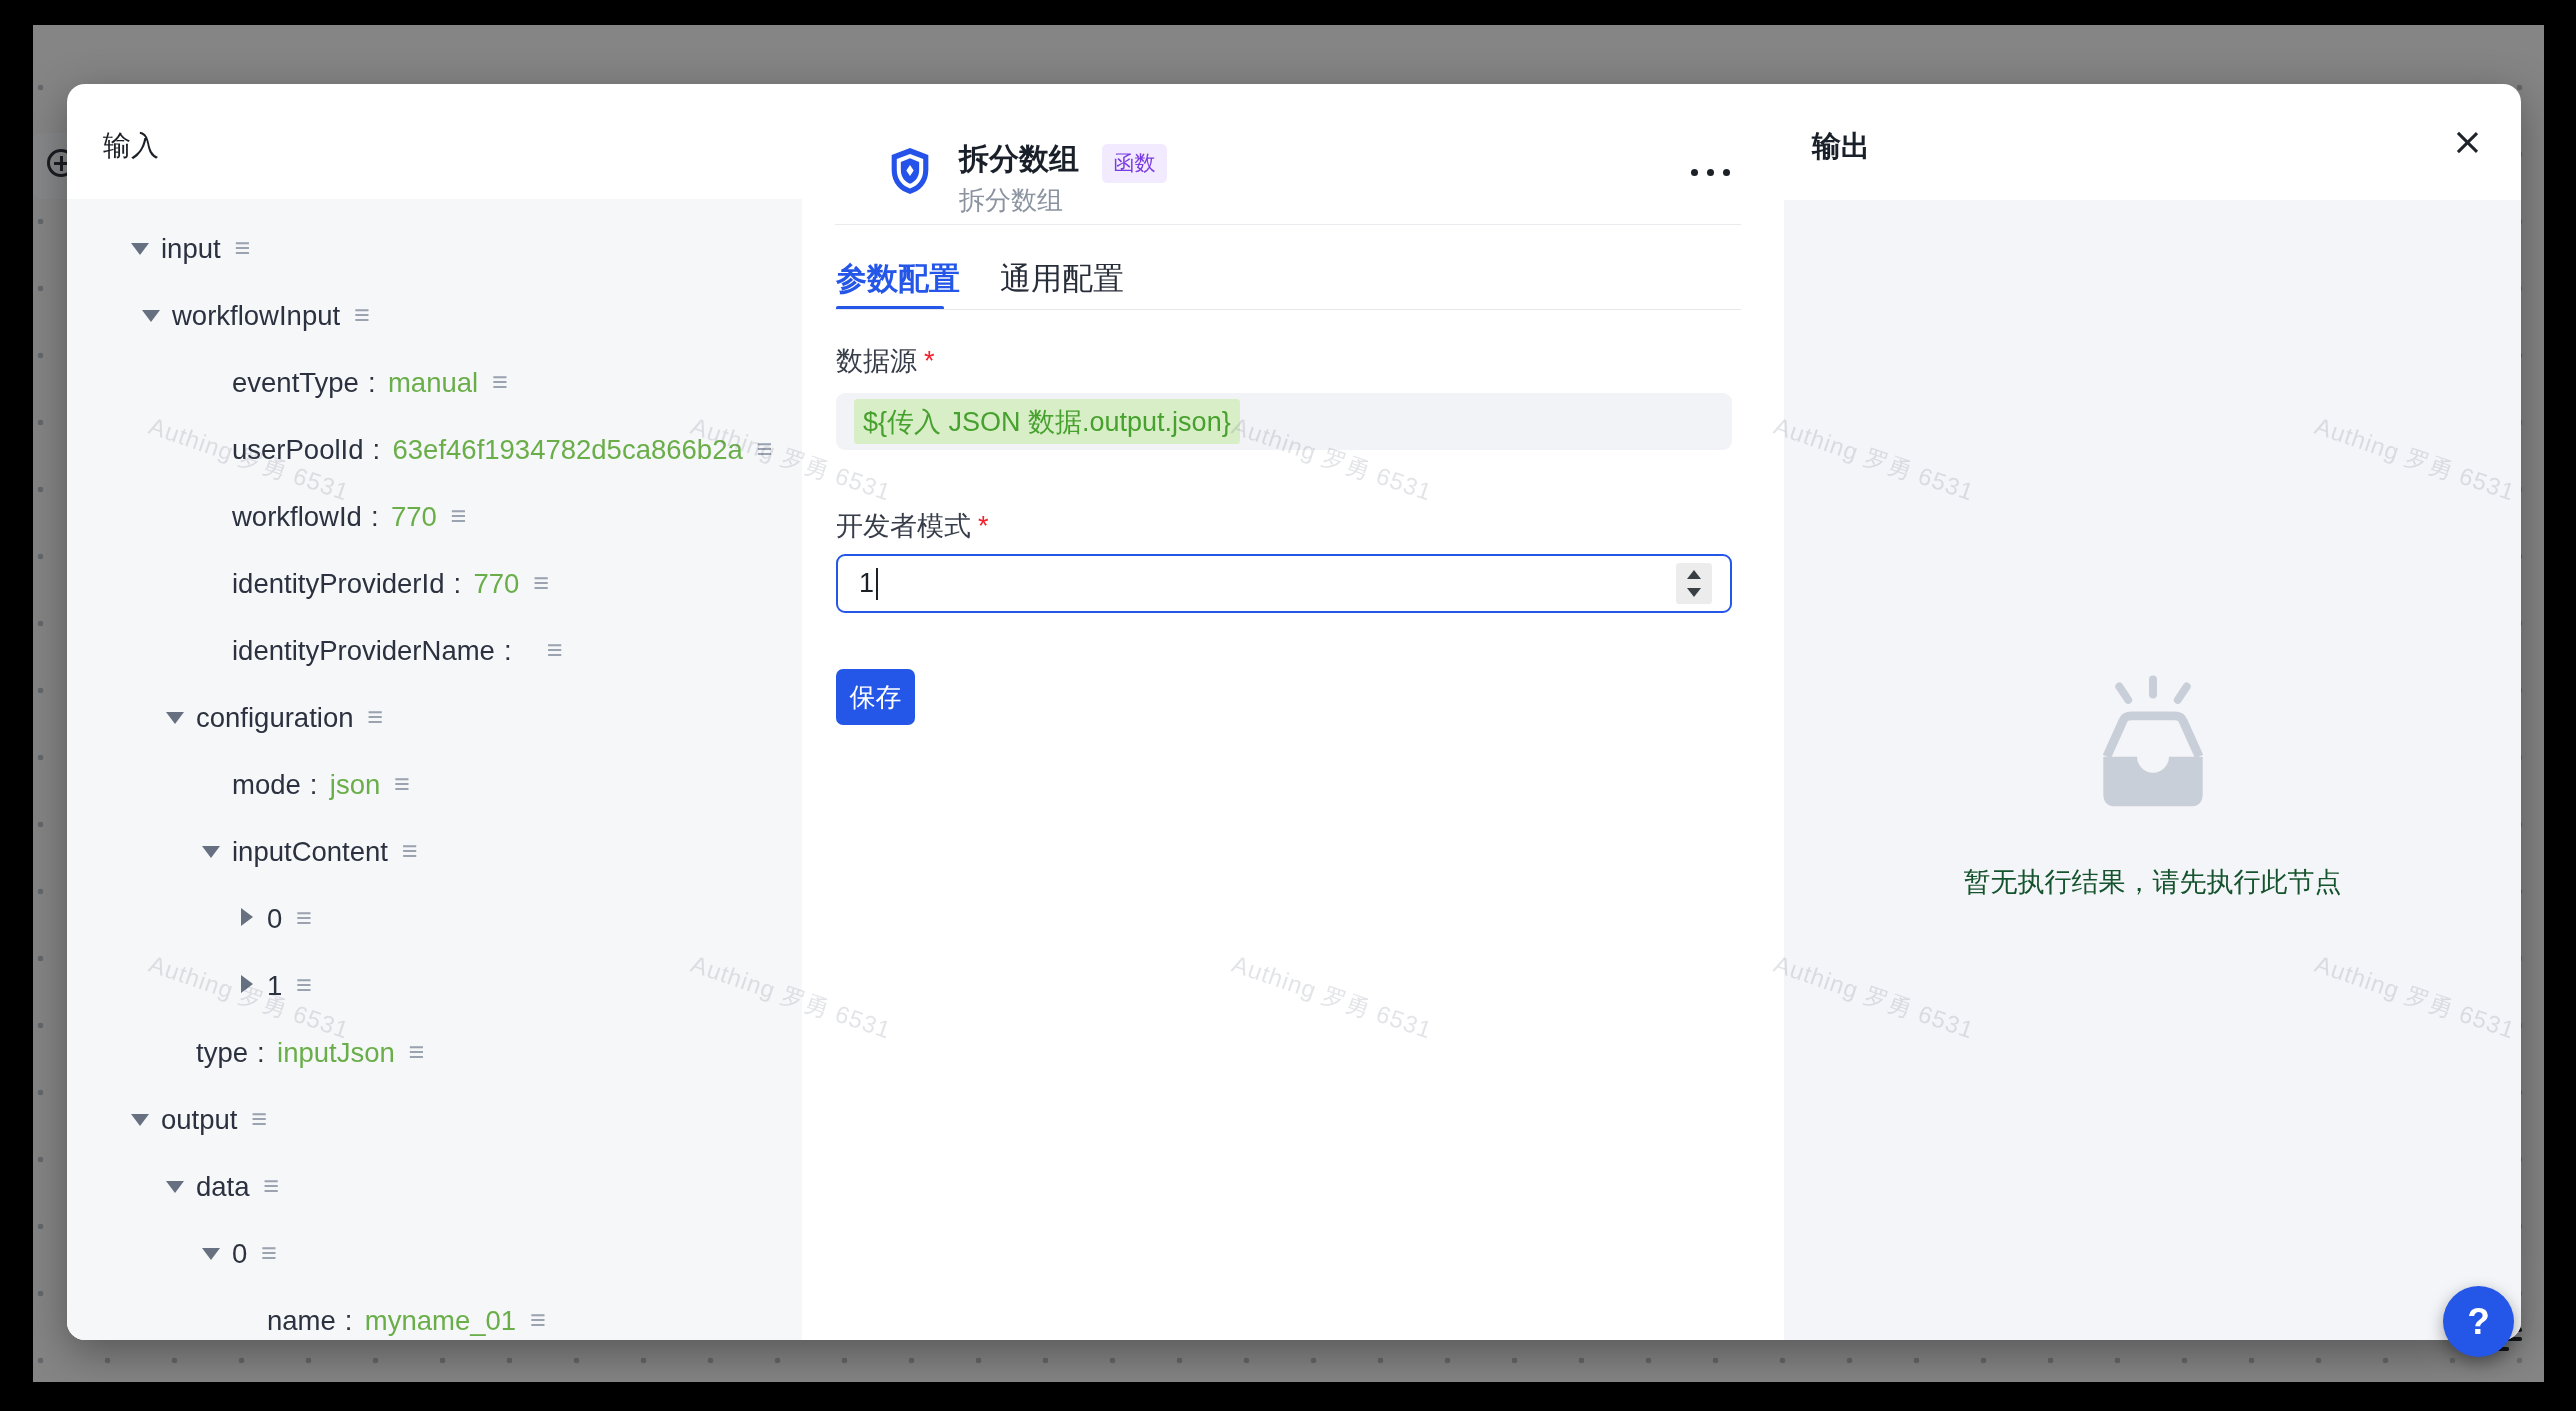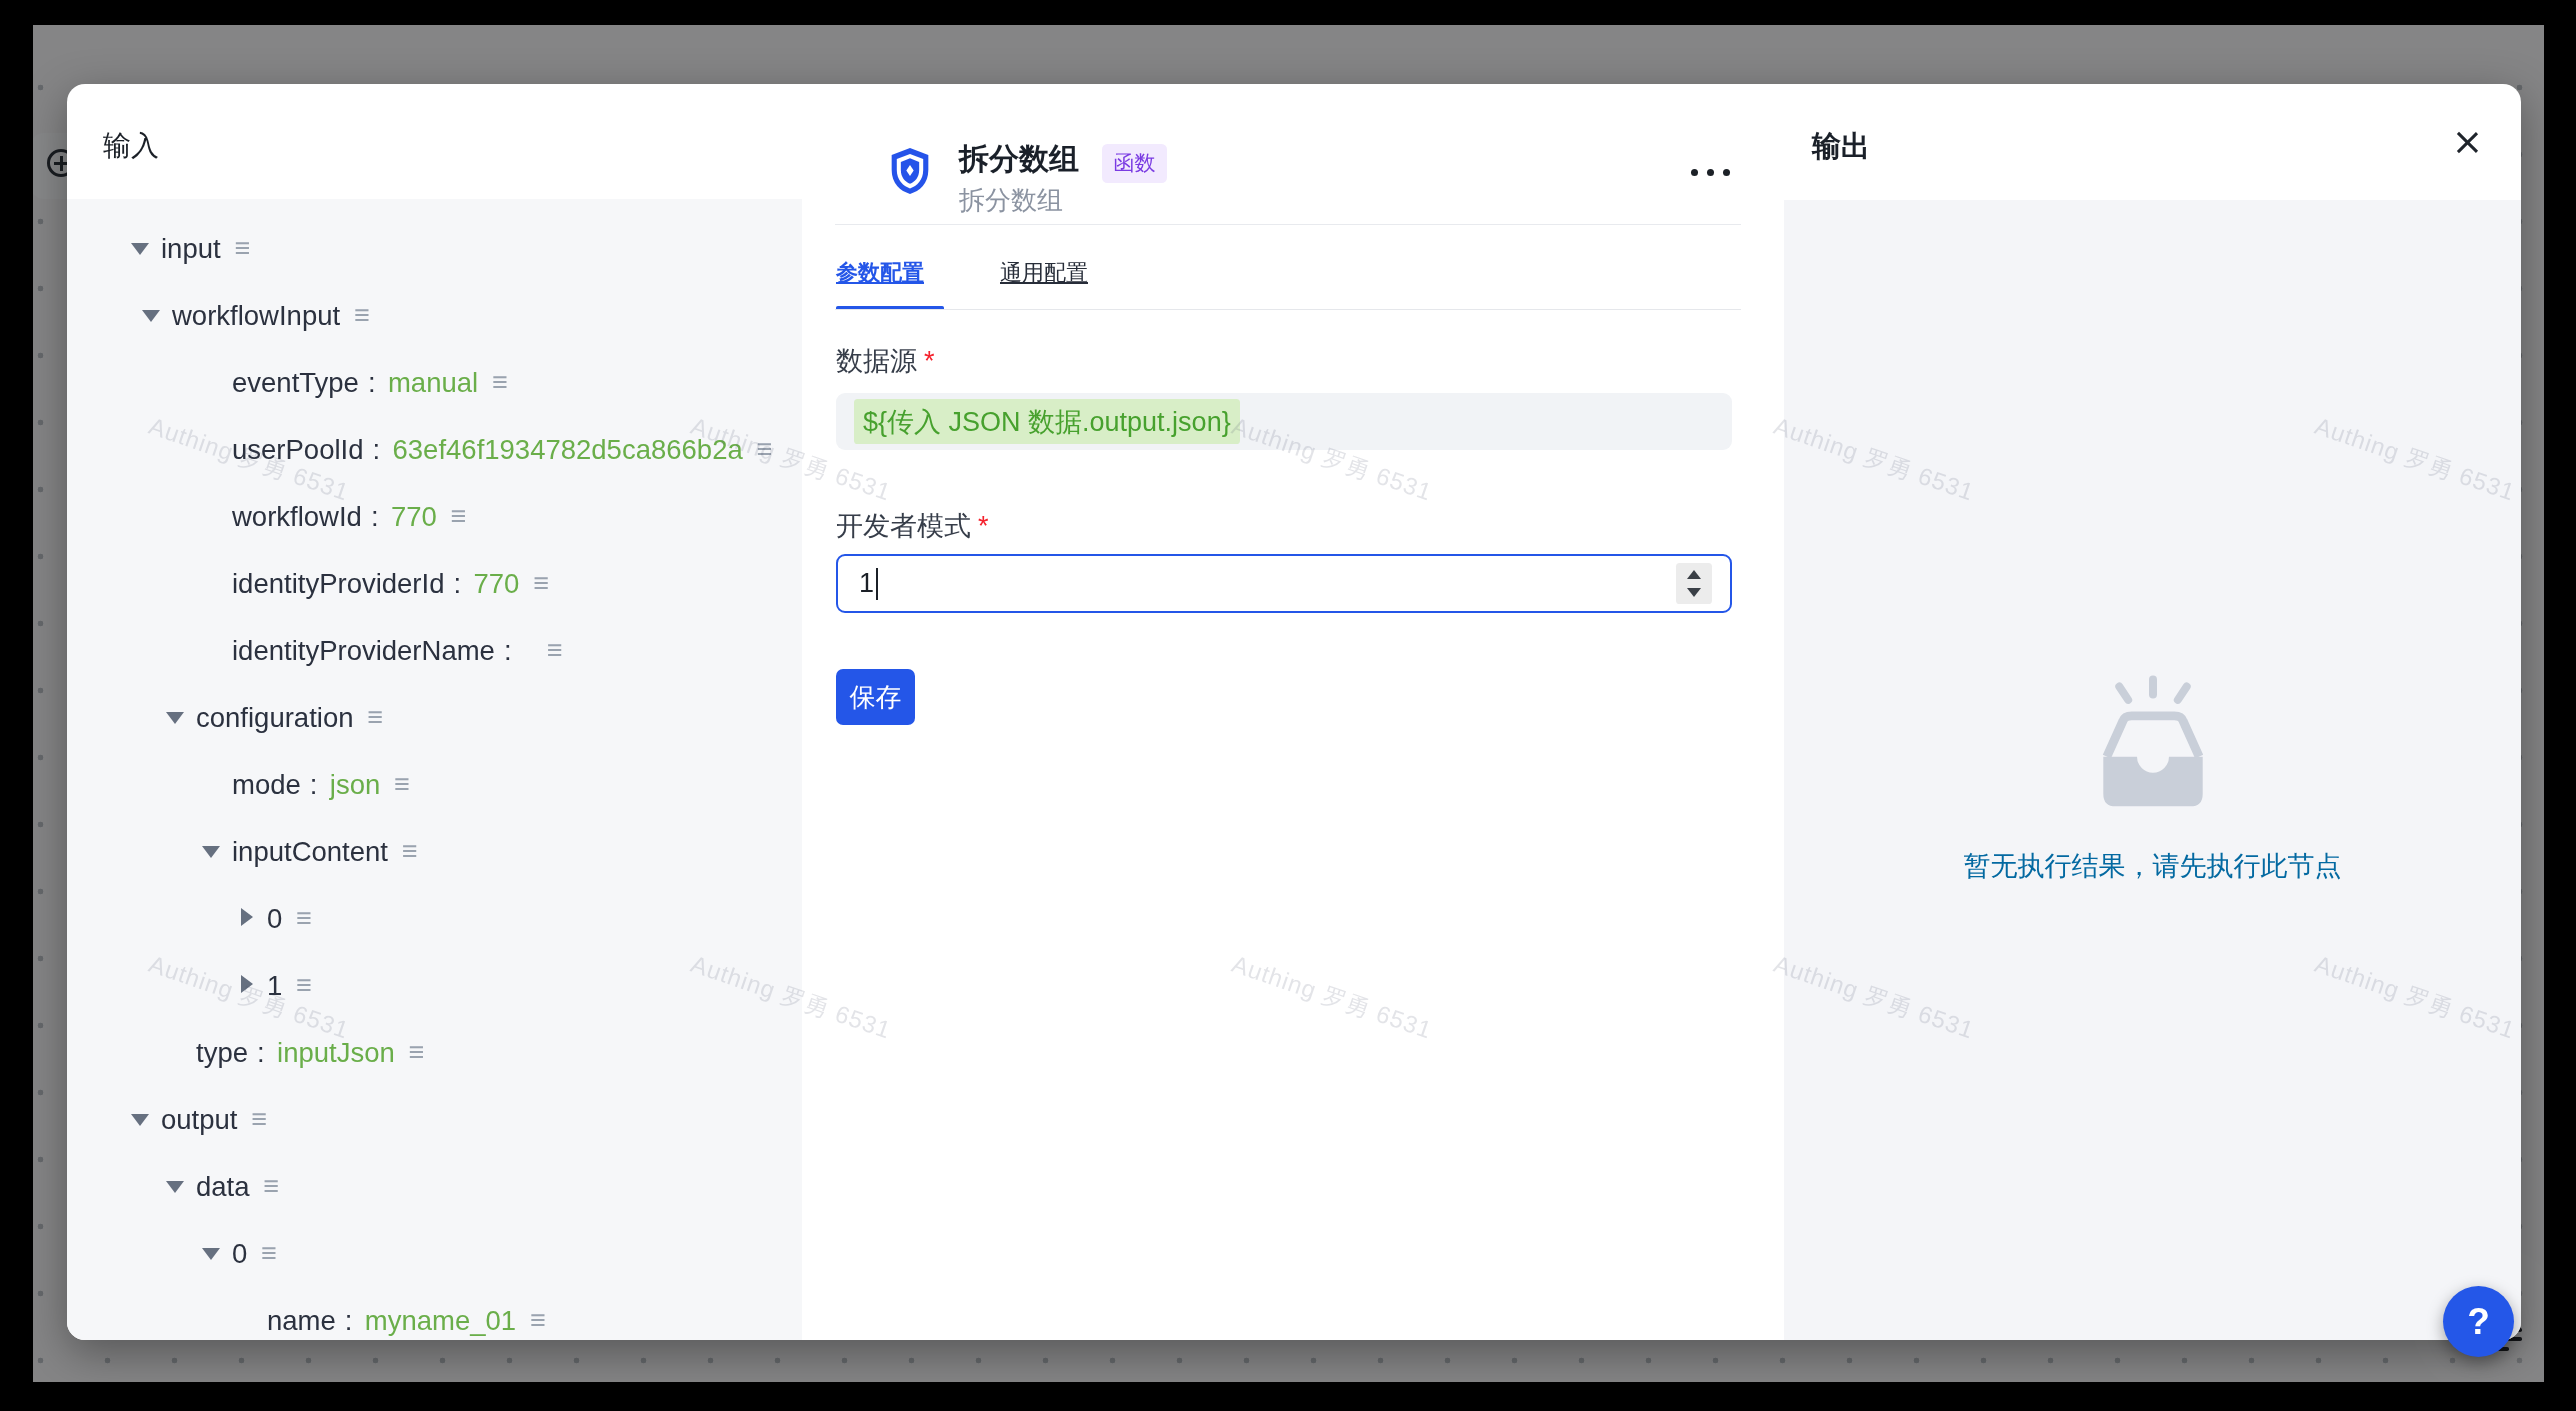--- a/index.html
+++ b/index.html
@@ -68,21 +68,21 @@
 
   
   .p-center { flex:1; position:relative; background:#fff; }
   .shield { position:absolute; left:86px; top:62px; }
   .node-title { position:absolute; left:157px; top:55px; font-size:30px; font-weight:bold; color:#1a2029; }
   .badge { position:absolute; left:300px; top:60px; background:#f2eafe; color:#7a3be2; font-size:21px; padding:5.3px 11.5px; border-radius:5.3px; }
   .node-sub { position:absolute; left:157px; top:99px; font-size:26px; color:#8b93a1; }
   .more-dots { position:absolute; left:889px; top:85px; width:57px; display:flex; gap:9px; }
   .more-dots i { width:7px; height:7px; border-radius:50%; background:#1c2127; }
   .c-div1 { position:absolute; left:33px; width:906px; top:140px; height:0.9px; background:#e8eaee; }
-  .tab { position:absolute; top:174px; font-size:22px;text-decoration:underline; }
+  .tab { position:absolute; top:174px; font-size:31px; }
   .tab.t1 { left:34px; color:#2456e8; font-weight:600; }
   .tab.t2 { left:198px; color:#272d39; }
   .tab-underline { position:absolute; left:34px; top:222px; width:108px; height:4.4px; background:#2456e8; border-radius:1.8px; }
   .c-div2 { position:absolute; left:33px; width:906px; top:225px; height:0.9px; background:#e5e7eb; }
   .f-label { position:absolute; left:34px; font-size:27px; color:#363d49; }
   .f-label .req { color:#f5222d; margin-left:7px; }
   .lab1 { top:259px; } .lab2 { top:424px; }
   .token-field { position:absolute; left:34px; top:309px; width:896px; height:57px; background:#f1f3f6; border-radius:9px;
                  display:flex; align-items:center; padding:0 18px; }
   .token { background:#d8eec7; color:#47a12e; font-size:27px; padding:4.4px 9px; border-radius:3.6px; }
@@ -99,21 +99,21 @@
 
   
   .p-right { width:737px; flex:none; display:flex; flex-direction:column; }
   .pr-header { height:116px; position:relative; }
   .pr-title { position:absolute; left:28px; top:43px; font-size:29px; font-weight:600; color:#1a2029; }
   .close-x { position:absolute; left:668px; top:43px; width:30px; height:30px; }
   .close-x::before,.close-x::after { content:""; position:absolute; left:14px; top:1.8px; width:2.7px; height:27px; background:#1f242b; }
   .close-x::before { transform:rotate(45deg);} .close-x::after { transform:rotate(-45deg);}
   .pr-body { flex:1; background:#f4f5f8; position:relative; }
   .empty { position:absolute; left:0; right:0; top:475px; text-align:center; }
-  .empty-text { margin-top:28px; font-size:27px; color:#0369a1; }
+  .empty-text { margin-top:44px; font-size:27px; color:#14532d; }
 
   
   .wm-layer { position:absolute; inset:0; z-index:30; pointer-events:none; }
   .wm { position:absolute; font-size:24px; letter-spacing:0.9px; color:rgba(65,76,98,0.15); transform:rotate(19deg); transform-origin:left top; white-space:nowrap; }
 
   .help-btn { position:absolute; left:2443px; top:1286px; width:71px; height:71px; border-radius:50%; background:#2457e8; z-index:40;
               display:flex; align-items:center; justify-content:center; color:#fff; font-size:37px; font-weight:bold;
               box-shadow:0 5.3px 16px rgba(0,0,0,0.35); }
 </style>
 </head>

